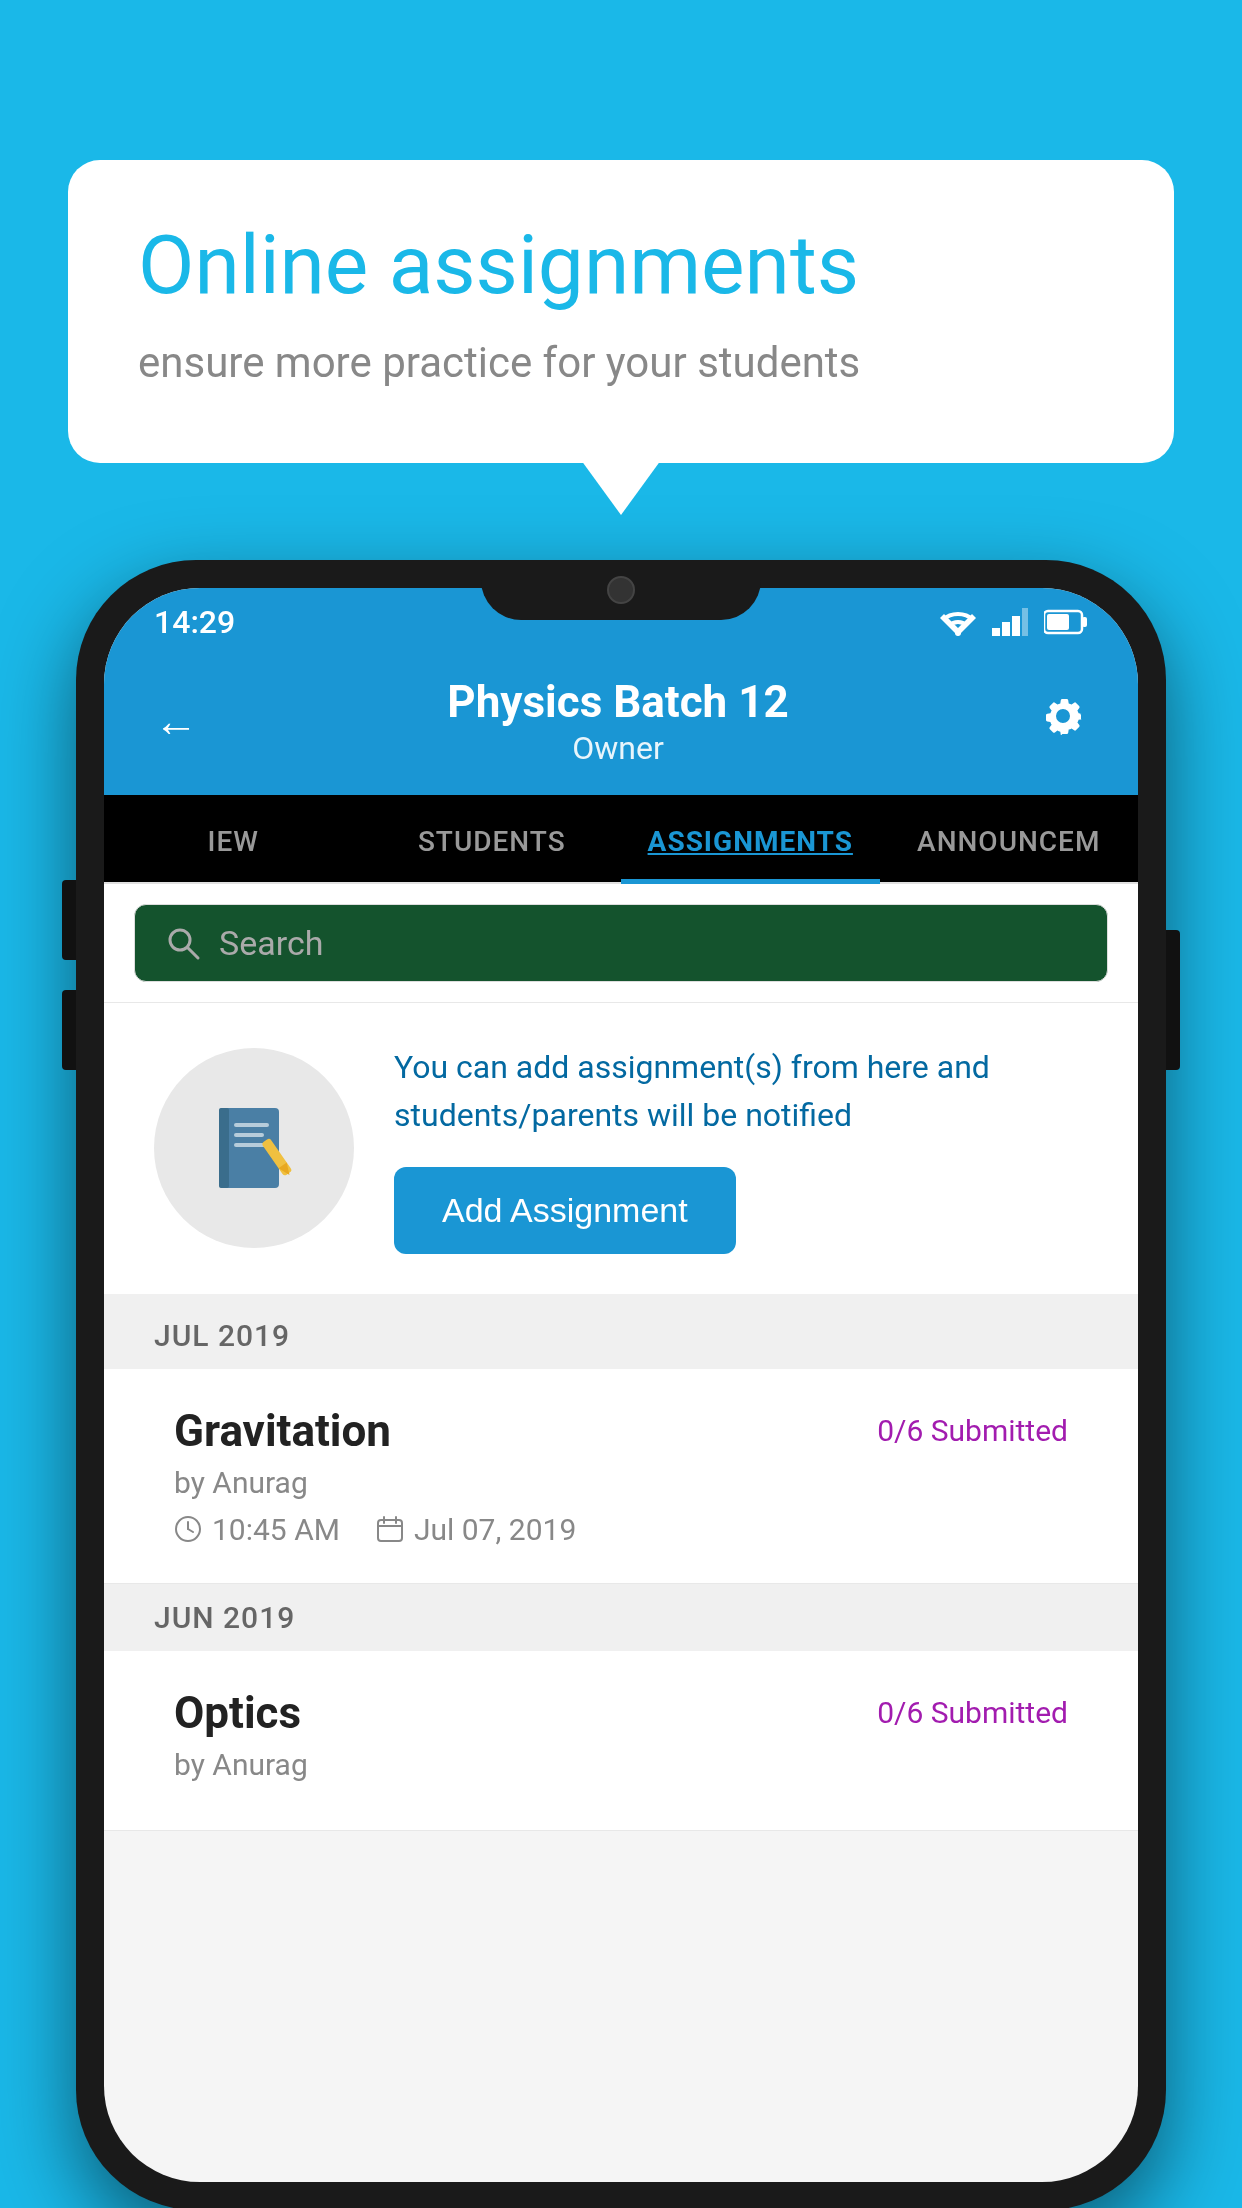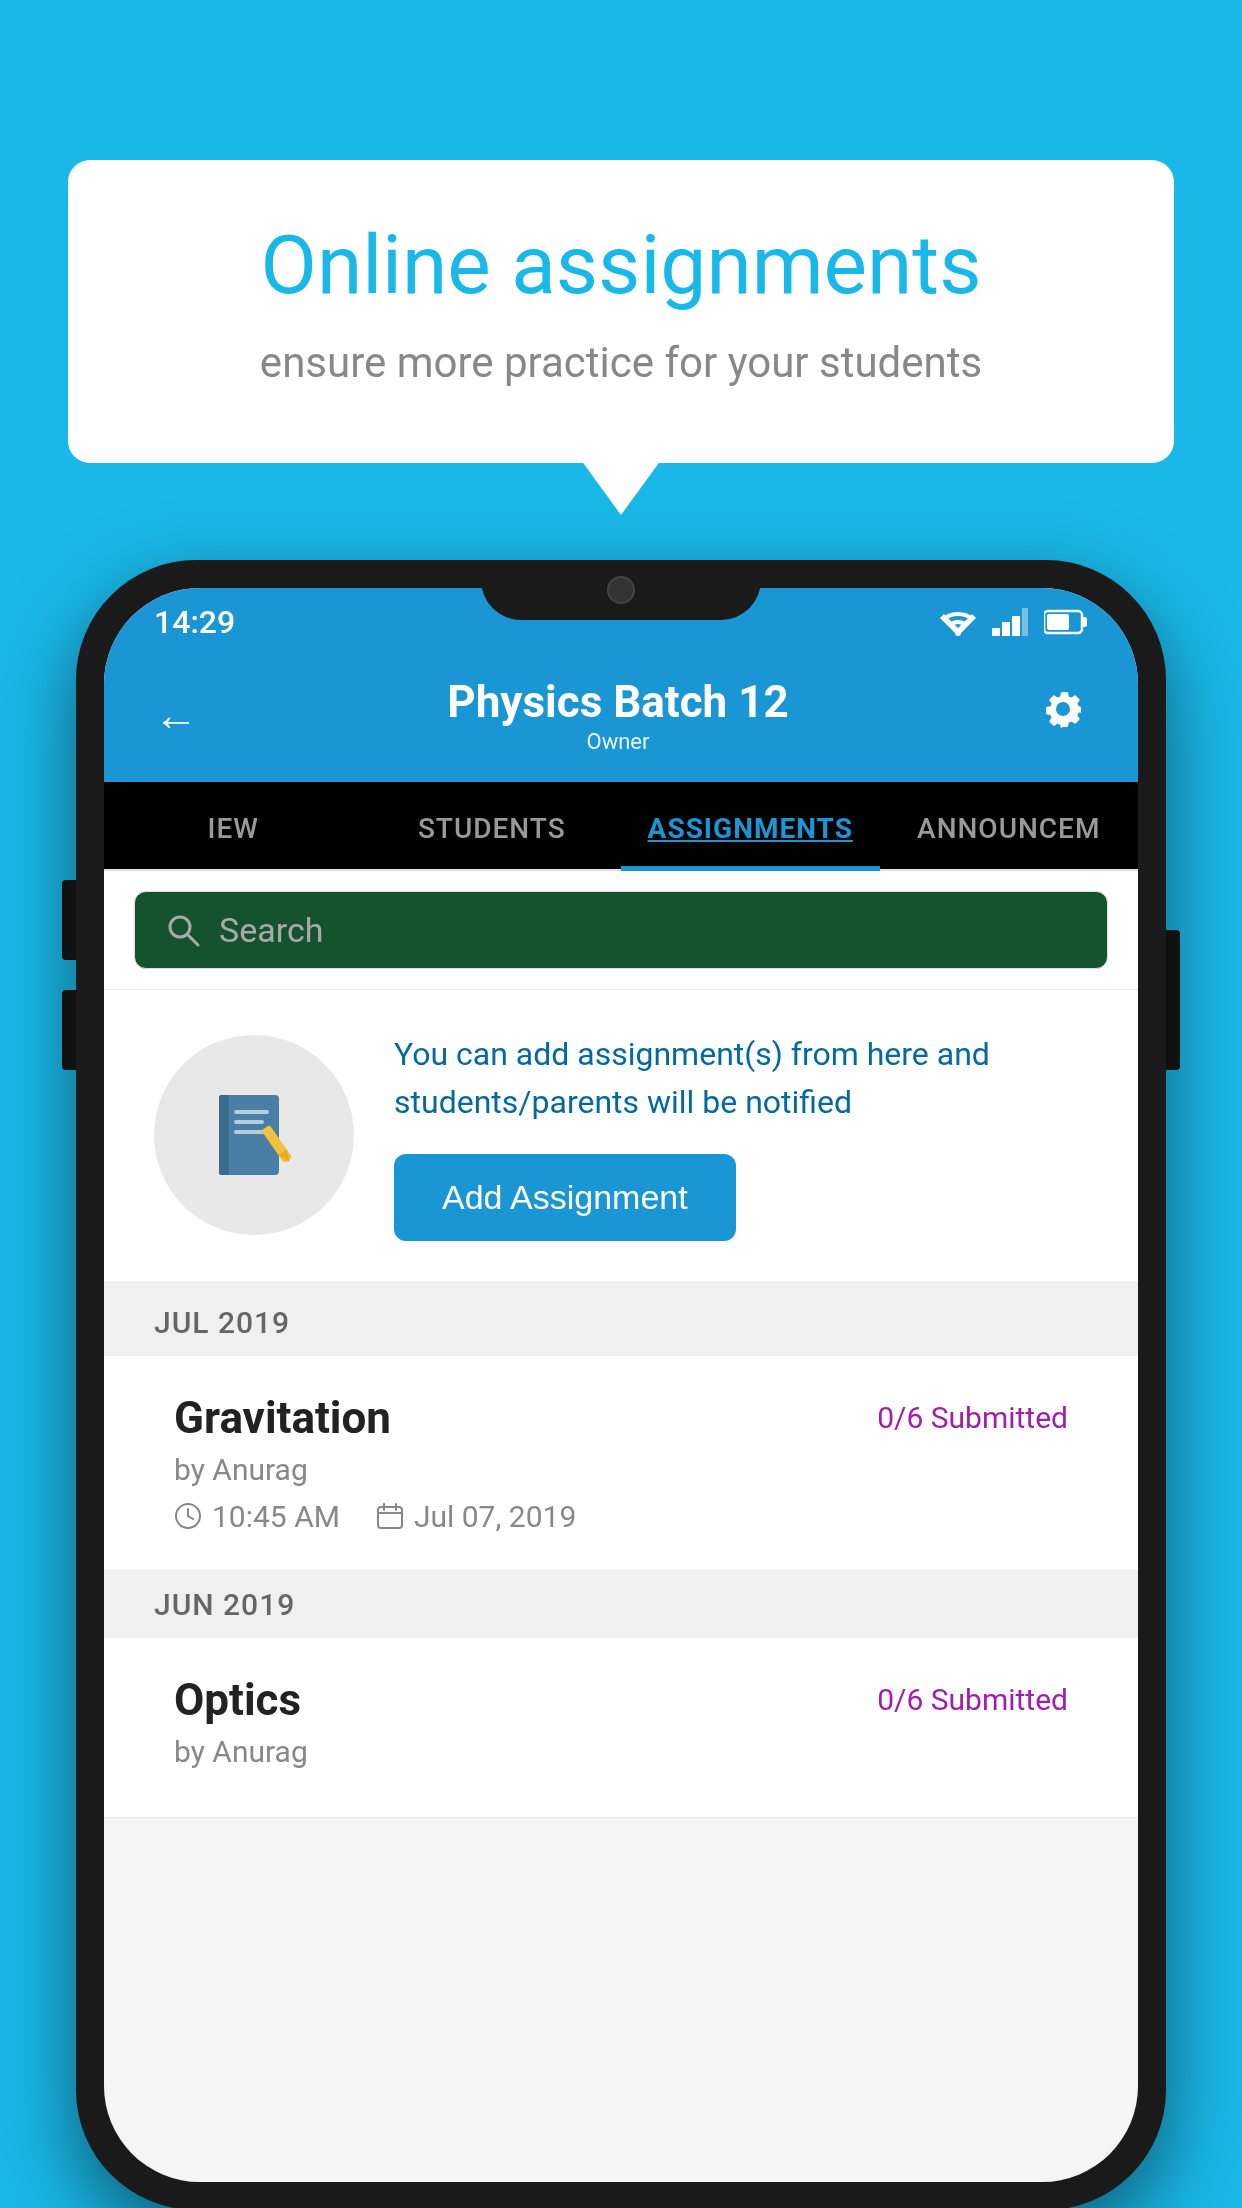--- a/index.html
+++ b/index.html
@@ -17,23 +17,22 @@
     .speech-bubble-container {
       position: absolute;
       top: 160px;
       left: 68px;
       right: 68px;
       z-index: 10;
     }
 
     .speech-bubble {
       background: white;
-      border-radius: 22px;
+      border-radius: 32px;
       padding: 60px 70px 70px 70px;
-      text-align: center;
       position: relative;
     }
 
     .speech-bubble::after {
       content: '';
       position: absolute;
       bottom: -52px;
       left: 50%;
       transform: translateX(-50%);
       width: 0;
@@ -163,21 +162,21 @@
 
     .header-title {
       color: white;
       font-size: 44px;
       font-weight: 700;
       line-height: 1.2;
     }
 
     .header-subtitle {
       color: rgba(255,255,255,0.9);
-      font-size: 22px;
+      font-size: 32px;
       font-weight: 400;
     }
 
     .header-settings {
       color: white;
       font-size: 44px;
     }
 
     
     .tabs-bar {

